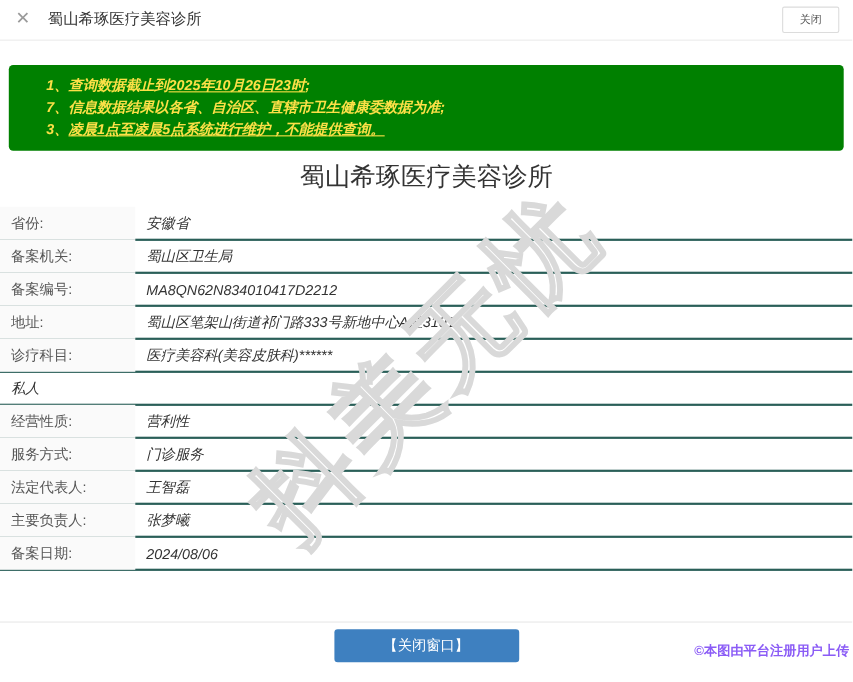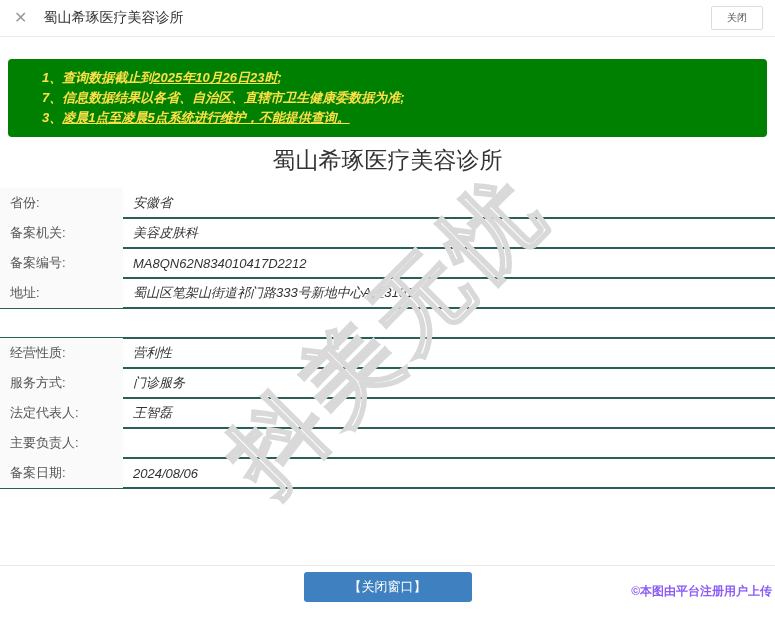--- a/index.html
+++ b/index.html
@@ -161,46 +161,52 @@
 
 <div class="main-title">蜀山希琢医疗美容诊所</div>
 
 <div class="info-table">
   <div class="info-row">
     <div class="info-label">省份:</div>
     <div class="info-value">安徽省</div>
   </div>
   <div class="info-row">
     <div class="info-label">备案机关:</div>
-    <div class="info-value">美容皮肤科</div>
+    <div class="info-value">蜀山区卫生局</div>
   </div>
   <div class="info-row">
     <div class="info-label">备案编号:</div>
     <div class="info-value">MA8QN62N834010417D2212</div>
   </div>
   <div class="info-row">
     <div class="info-label">地址:</div>
     <div class="info-value">蜀山区笔架山街道祁门路333号新地中心A座3101</div>
   </div>
   <div class="info-row">
+    <div class="info-label">诊疗科目:</div>
+    <div class="info-value">医疗美容科(美容皮肤科)******</div>
+  </div>
+  <div class="info-row">
+    <div class="info-value">私人</div>
   </div>
   <div class="info-row">
     <div class="info-label">经营性质:</div>
     <div class="info-value">营利性</div>
   </div>
   <div class="info-row">
     <div class="info-label">服务方式:</div>
     <div class="info-value">门诊服务</div>
   </div>
   <div class="info-row">
     <div class="info-label">法定代表人:</div>
     <div class="info-value">王智磊</div>
   </div>
   <div class="info-row">
     <div class="info-label">主要负责人:</div>
+    <div class="info-value">张梦曦</div>
   </div>
   <div class="info-row">
     <div class="info-label">备案日期:</div>
     <div class="info-value">2024/08/06</div>
   </div>
 </div>
 
 <div class="watermark">抖美无忧</div>
 
 <div class="footer">

